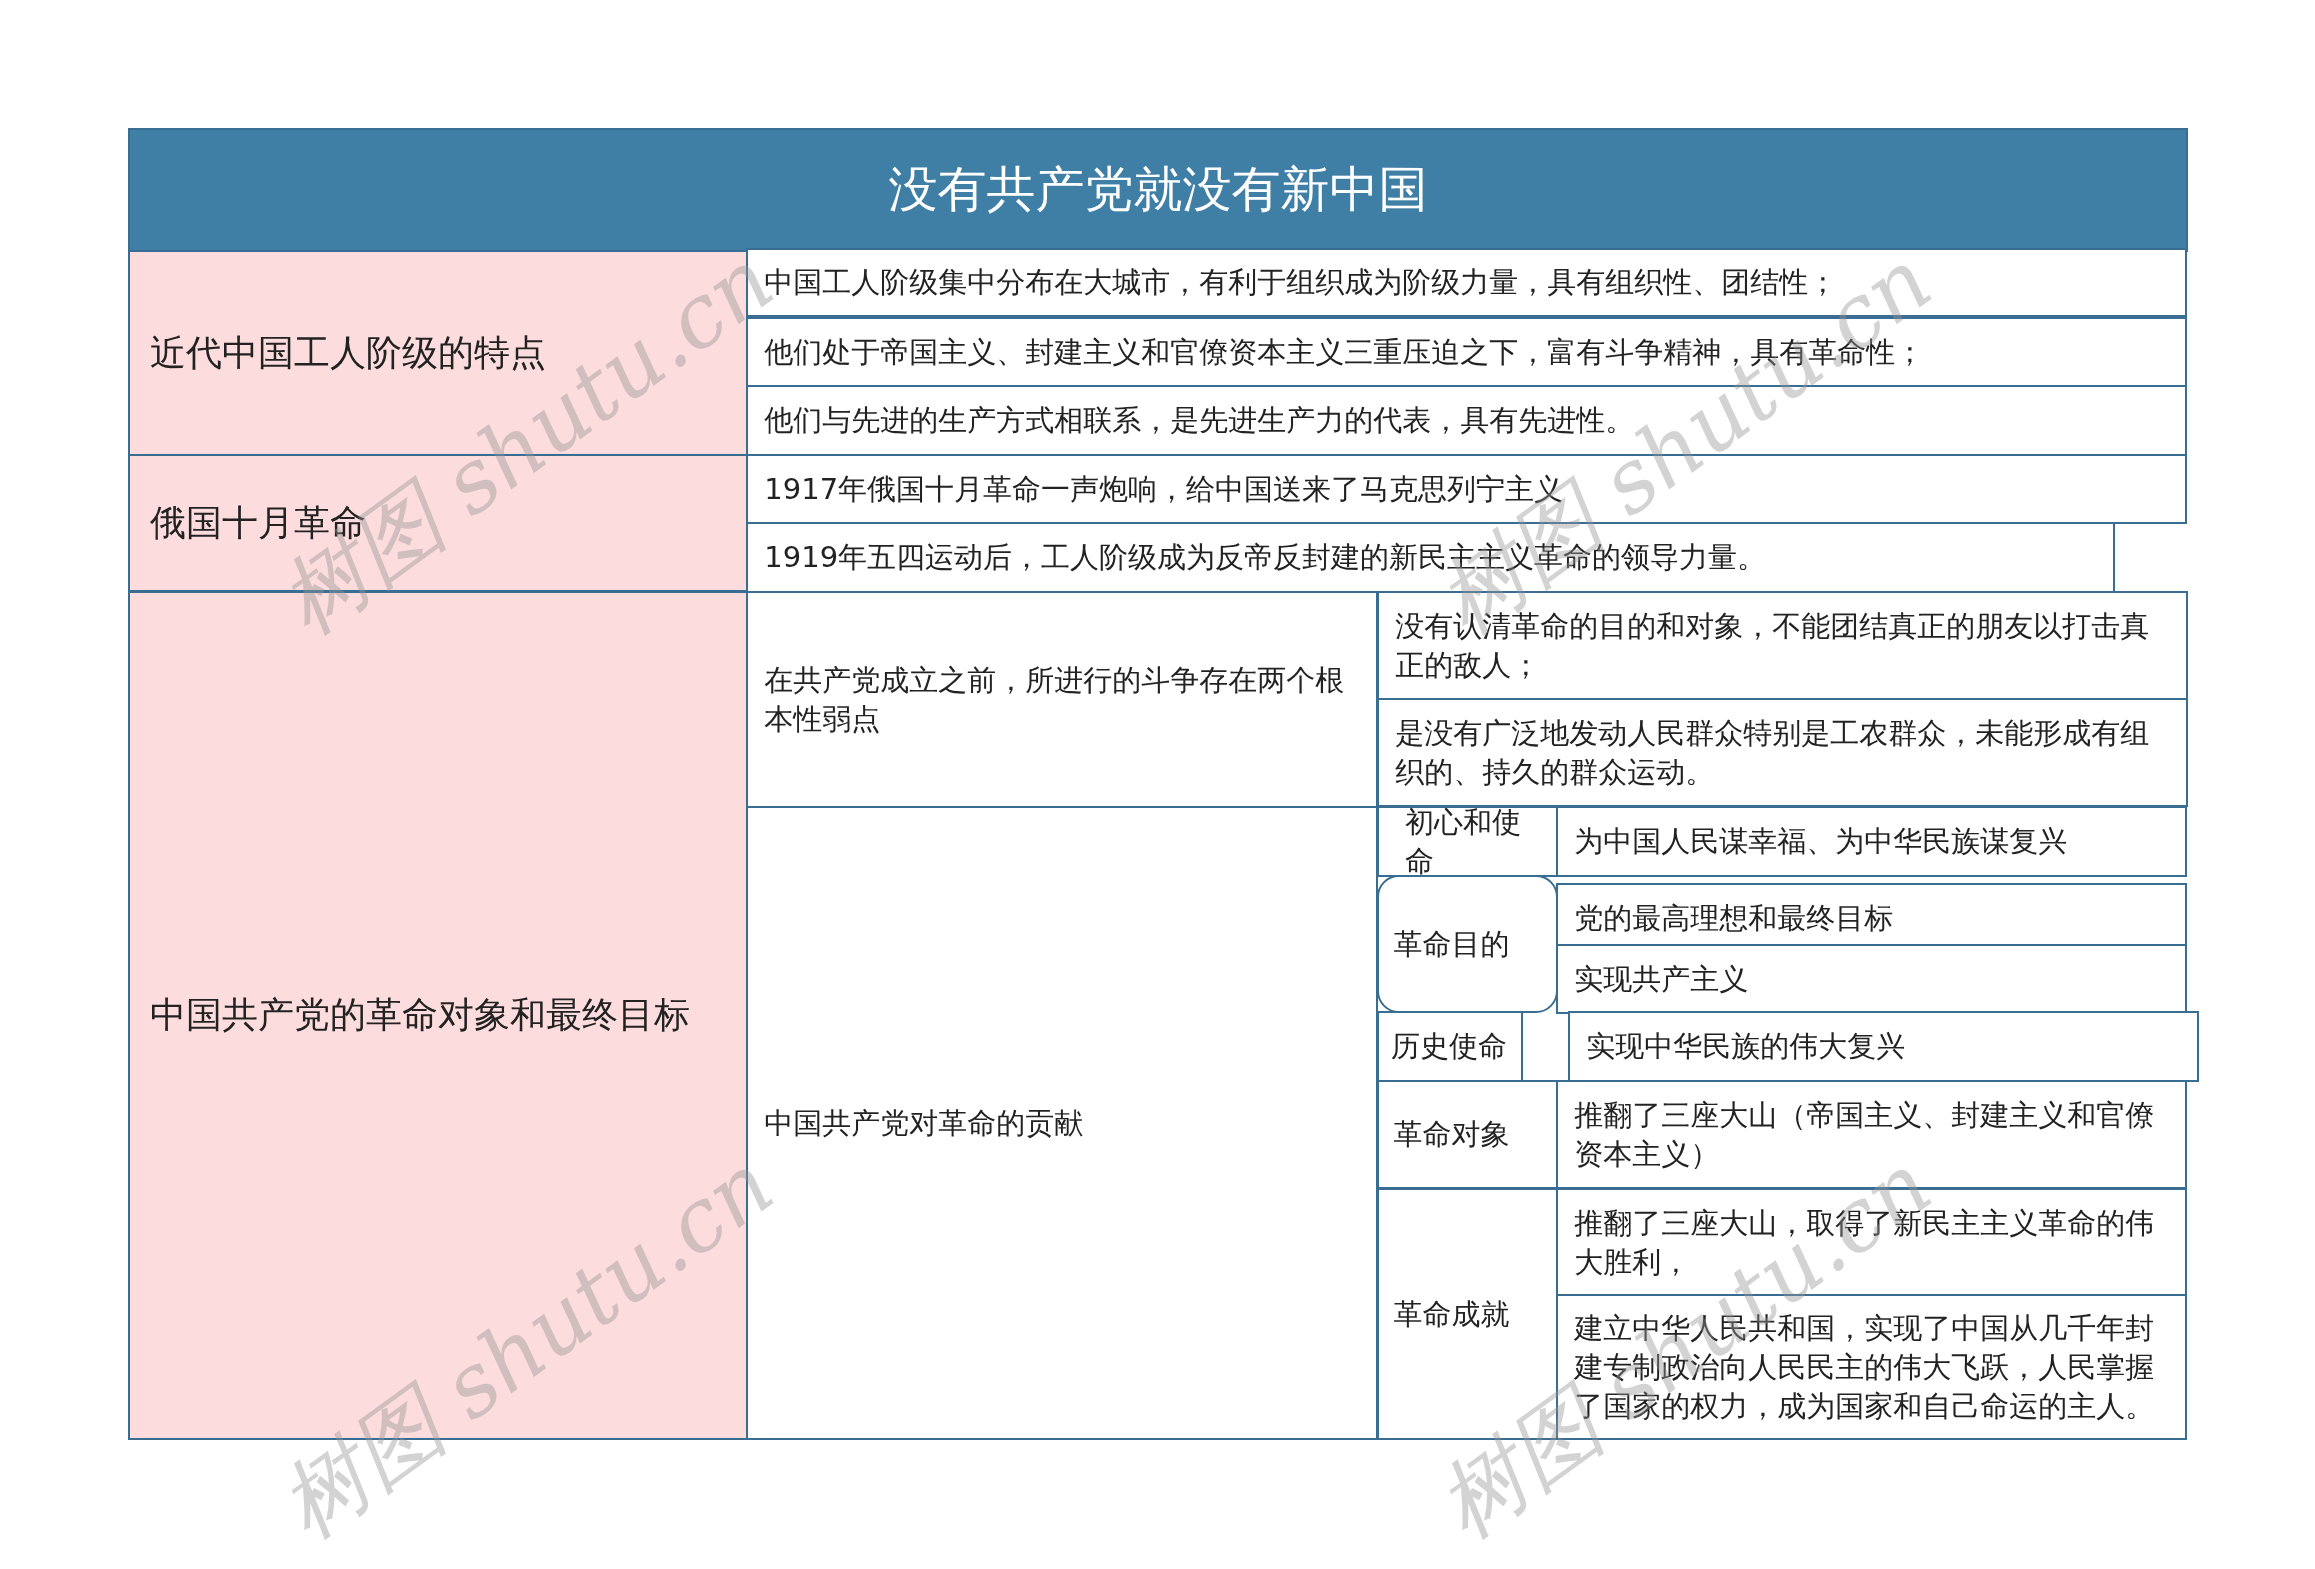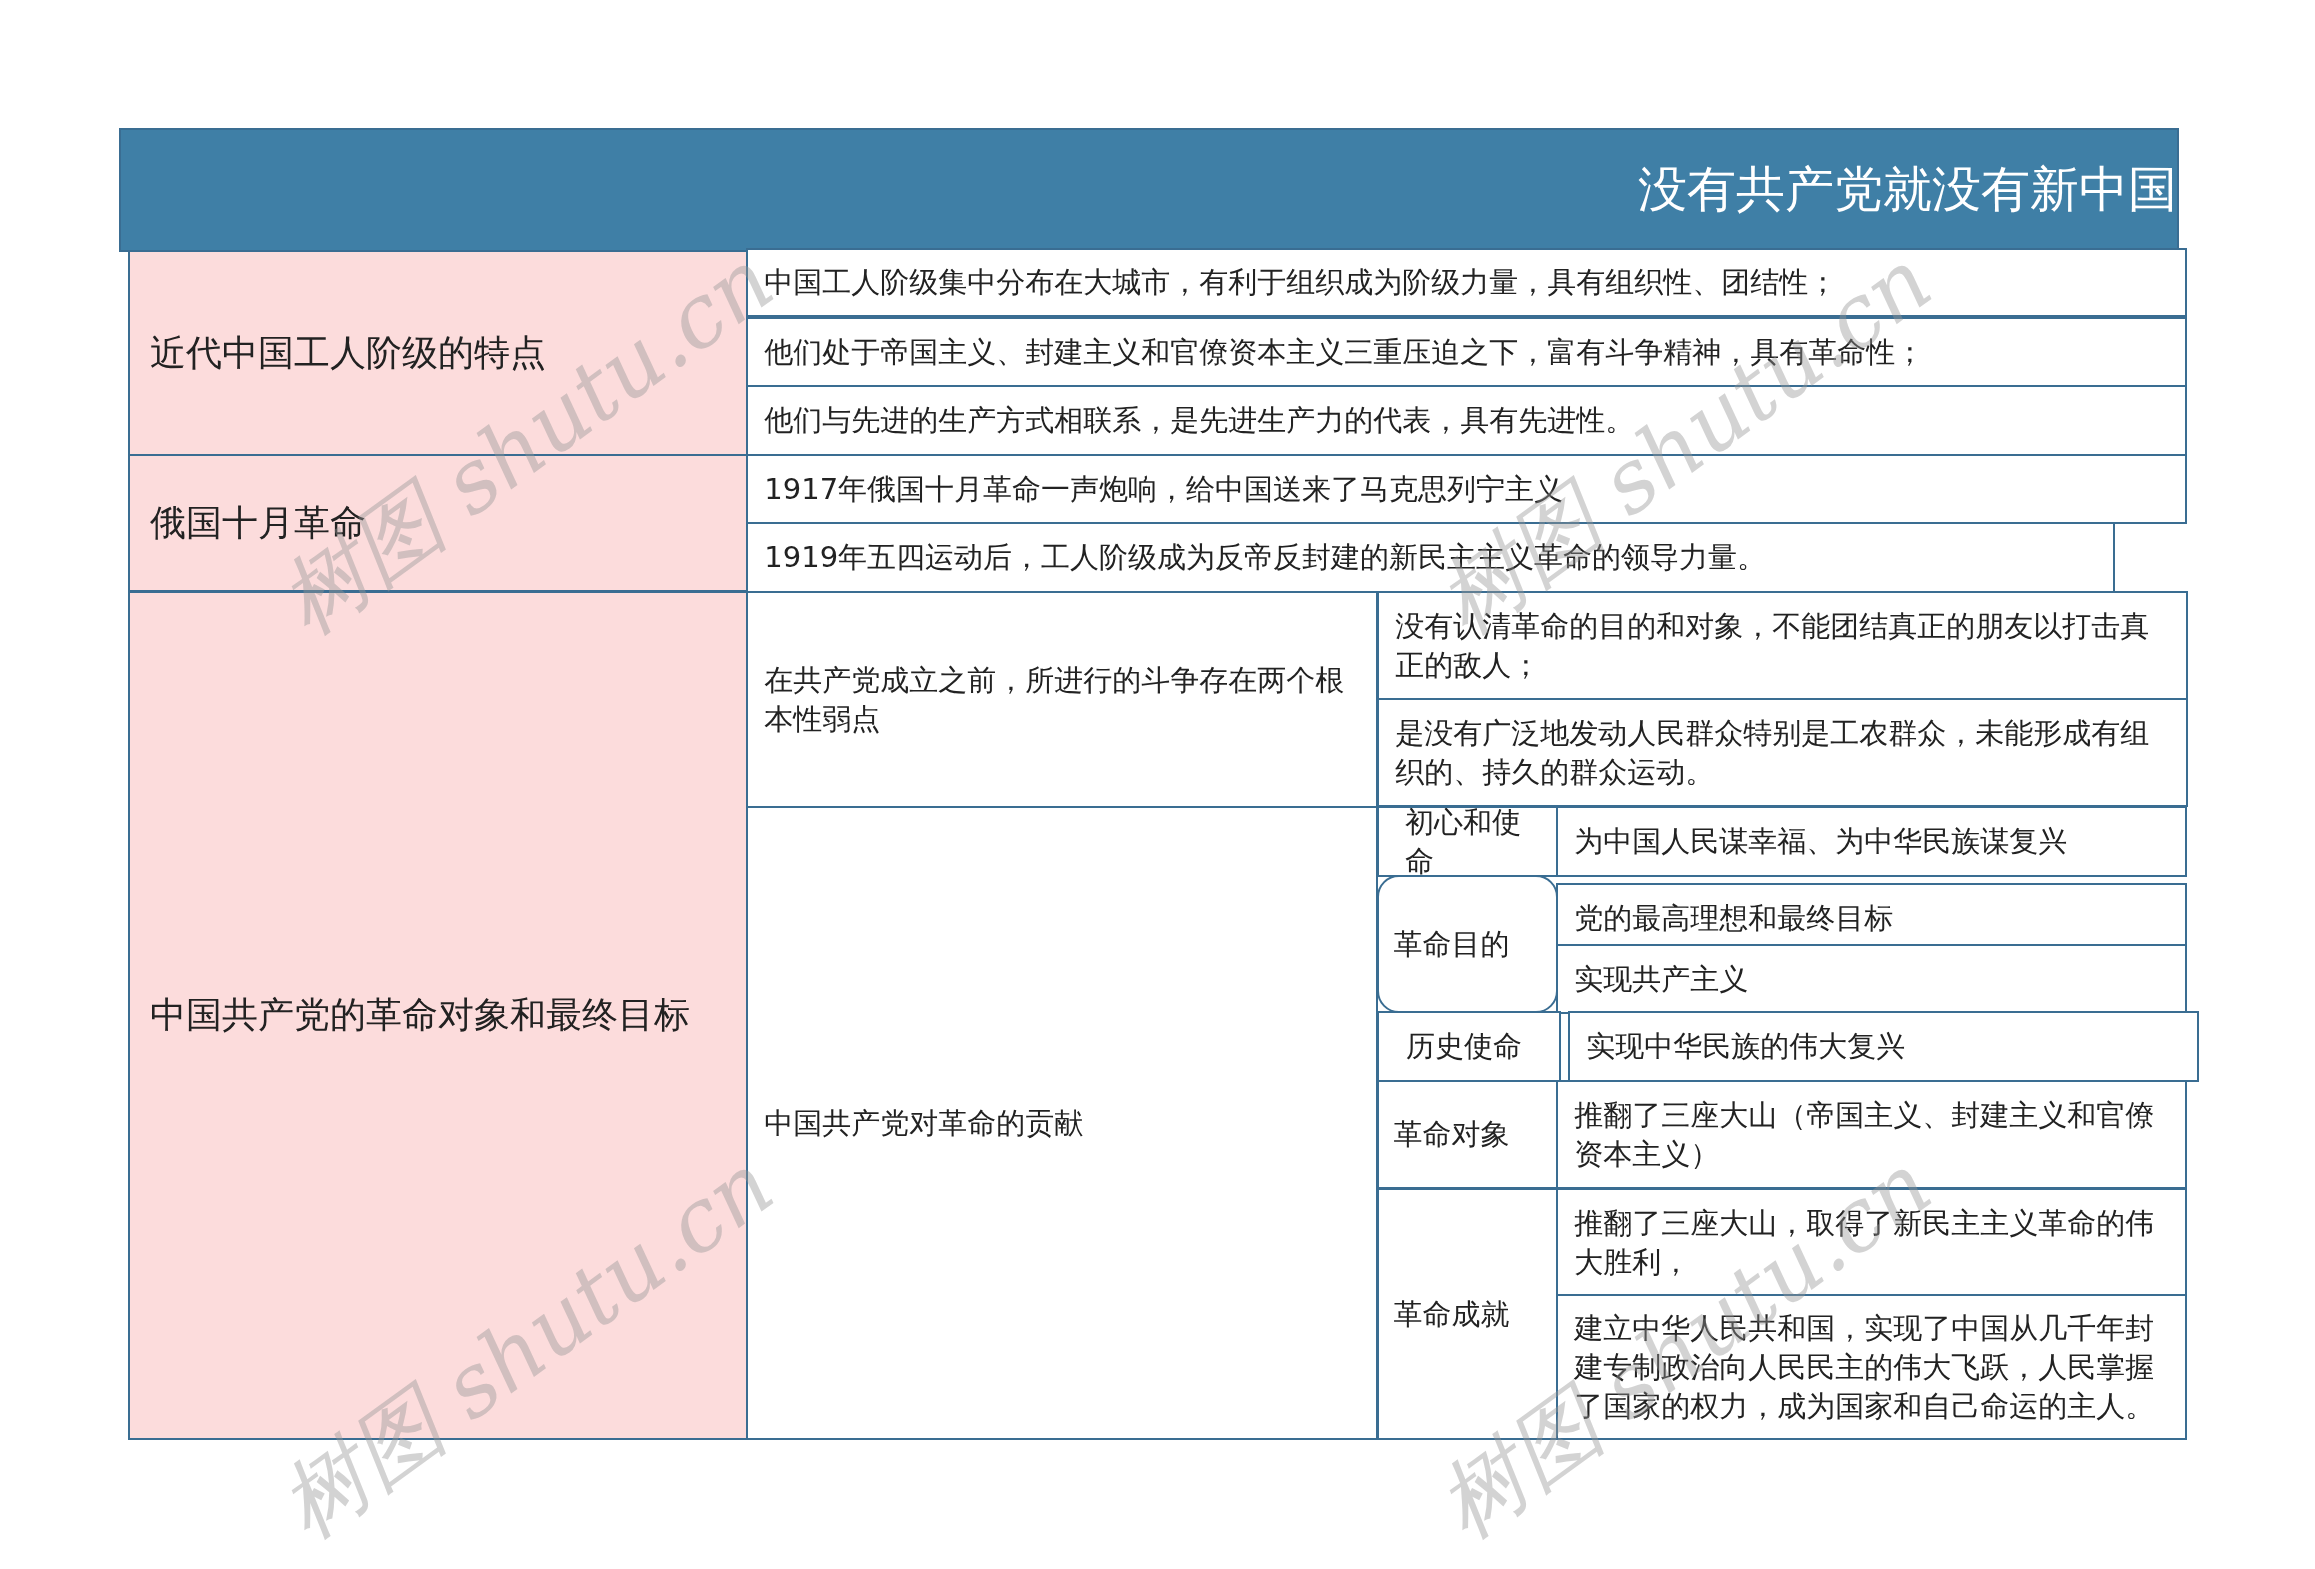--- a/index.html
+++ b/index.html
@@ -13,21 +13,21 @@
   .pink { background:#fcdcdc; font-size:36px; padding-left:20px; }
   .txt { font-size:29px; line-height:39px; padding:0 12.7px 0 16.3px; }
   .watermark { position:absolute; font-family:"DejaVu Serif","Liberation Serif",serif;
                font-style:italic; font-size:87px; color:rgba(150,150,150,0.42);
                transform:rotate(-36deg); transform-origin:left bottom; white-space:nowrap;
                pointer-events:none; }
 </style>
 </head>
 <body>
 
-<div class="cell header" style="left:119px; top:128px; width:2060px; height:124px;justify-content:flex-end;">
+<div class="cell header" style="left:128px; top:128px; width:2060px; height:124px;">
   <span>没有共产党就没有新中国</span>
 </div>
 
 <div class="cell pink" style="left:128px; top:250px; width:621px; height:206px;">
   <span>近代中国工人阶级的特点</span>
 </div>
 <div class="cell txt" style="left:746px; top:248px; width:1441px; height:69px;">
   <span>中国工人阶级集中分布在大城市，有利于组织成为阶级力量，具有组织性、团结性；</span>
 </div>
 <div class="cell txt" style="left:746px; top:317px; width:1441px; height:71px;">
@@ -75,21 +75,21 @@
 <div class="cell txt" style="left:1377px; top:875px; width:181px; height:138px; padding-left:14.5px;border-radius:22px;">
   <span>革命目的</span>
 </div>
 <div class="cell txt" style="left:1556px; top:875px; width:631px; height:71px;margin-top:8px;">
   <span>党的最高理想和最终目标</span>
 </div>
 <div class="cell txt" style="left:1556px; top:944px; width:631px; height:70px;">
   <span>实现共产主义</span>
 </div>
 
-<div class="cell txt" style="left:1377px; top:1011px; width:184px; height:71px; padding-left:27px;">
+<div class="cell txt" style="left:1377px; top:1011px; width:146px; height:71px; padding-left:12px;">
   <span>历史使命</span>
 </div>
 <div class="cell txt" style="left:1556px; top:1011px; width:631px; height:71px;margin-left:12px;">
   <span>实现中华民族的伟大复兴</span>
 </div>
 
 <div class="cell txt" style="left:1377px; top:1080px; width:181px; height:109px; padding-left:14.5px;">
   <span>革命对象</span>
 </div>
 <div class="cell txt" style="left:1556px; top:1080px; width:631px; height:109px;">

